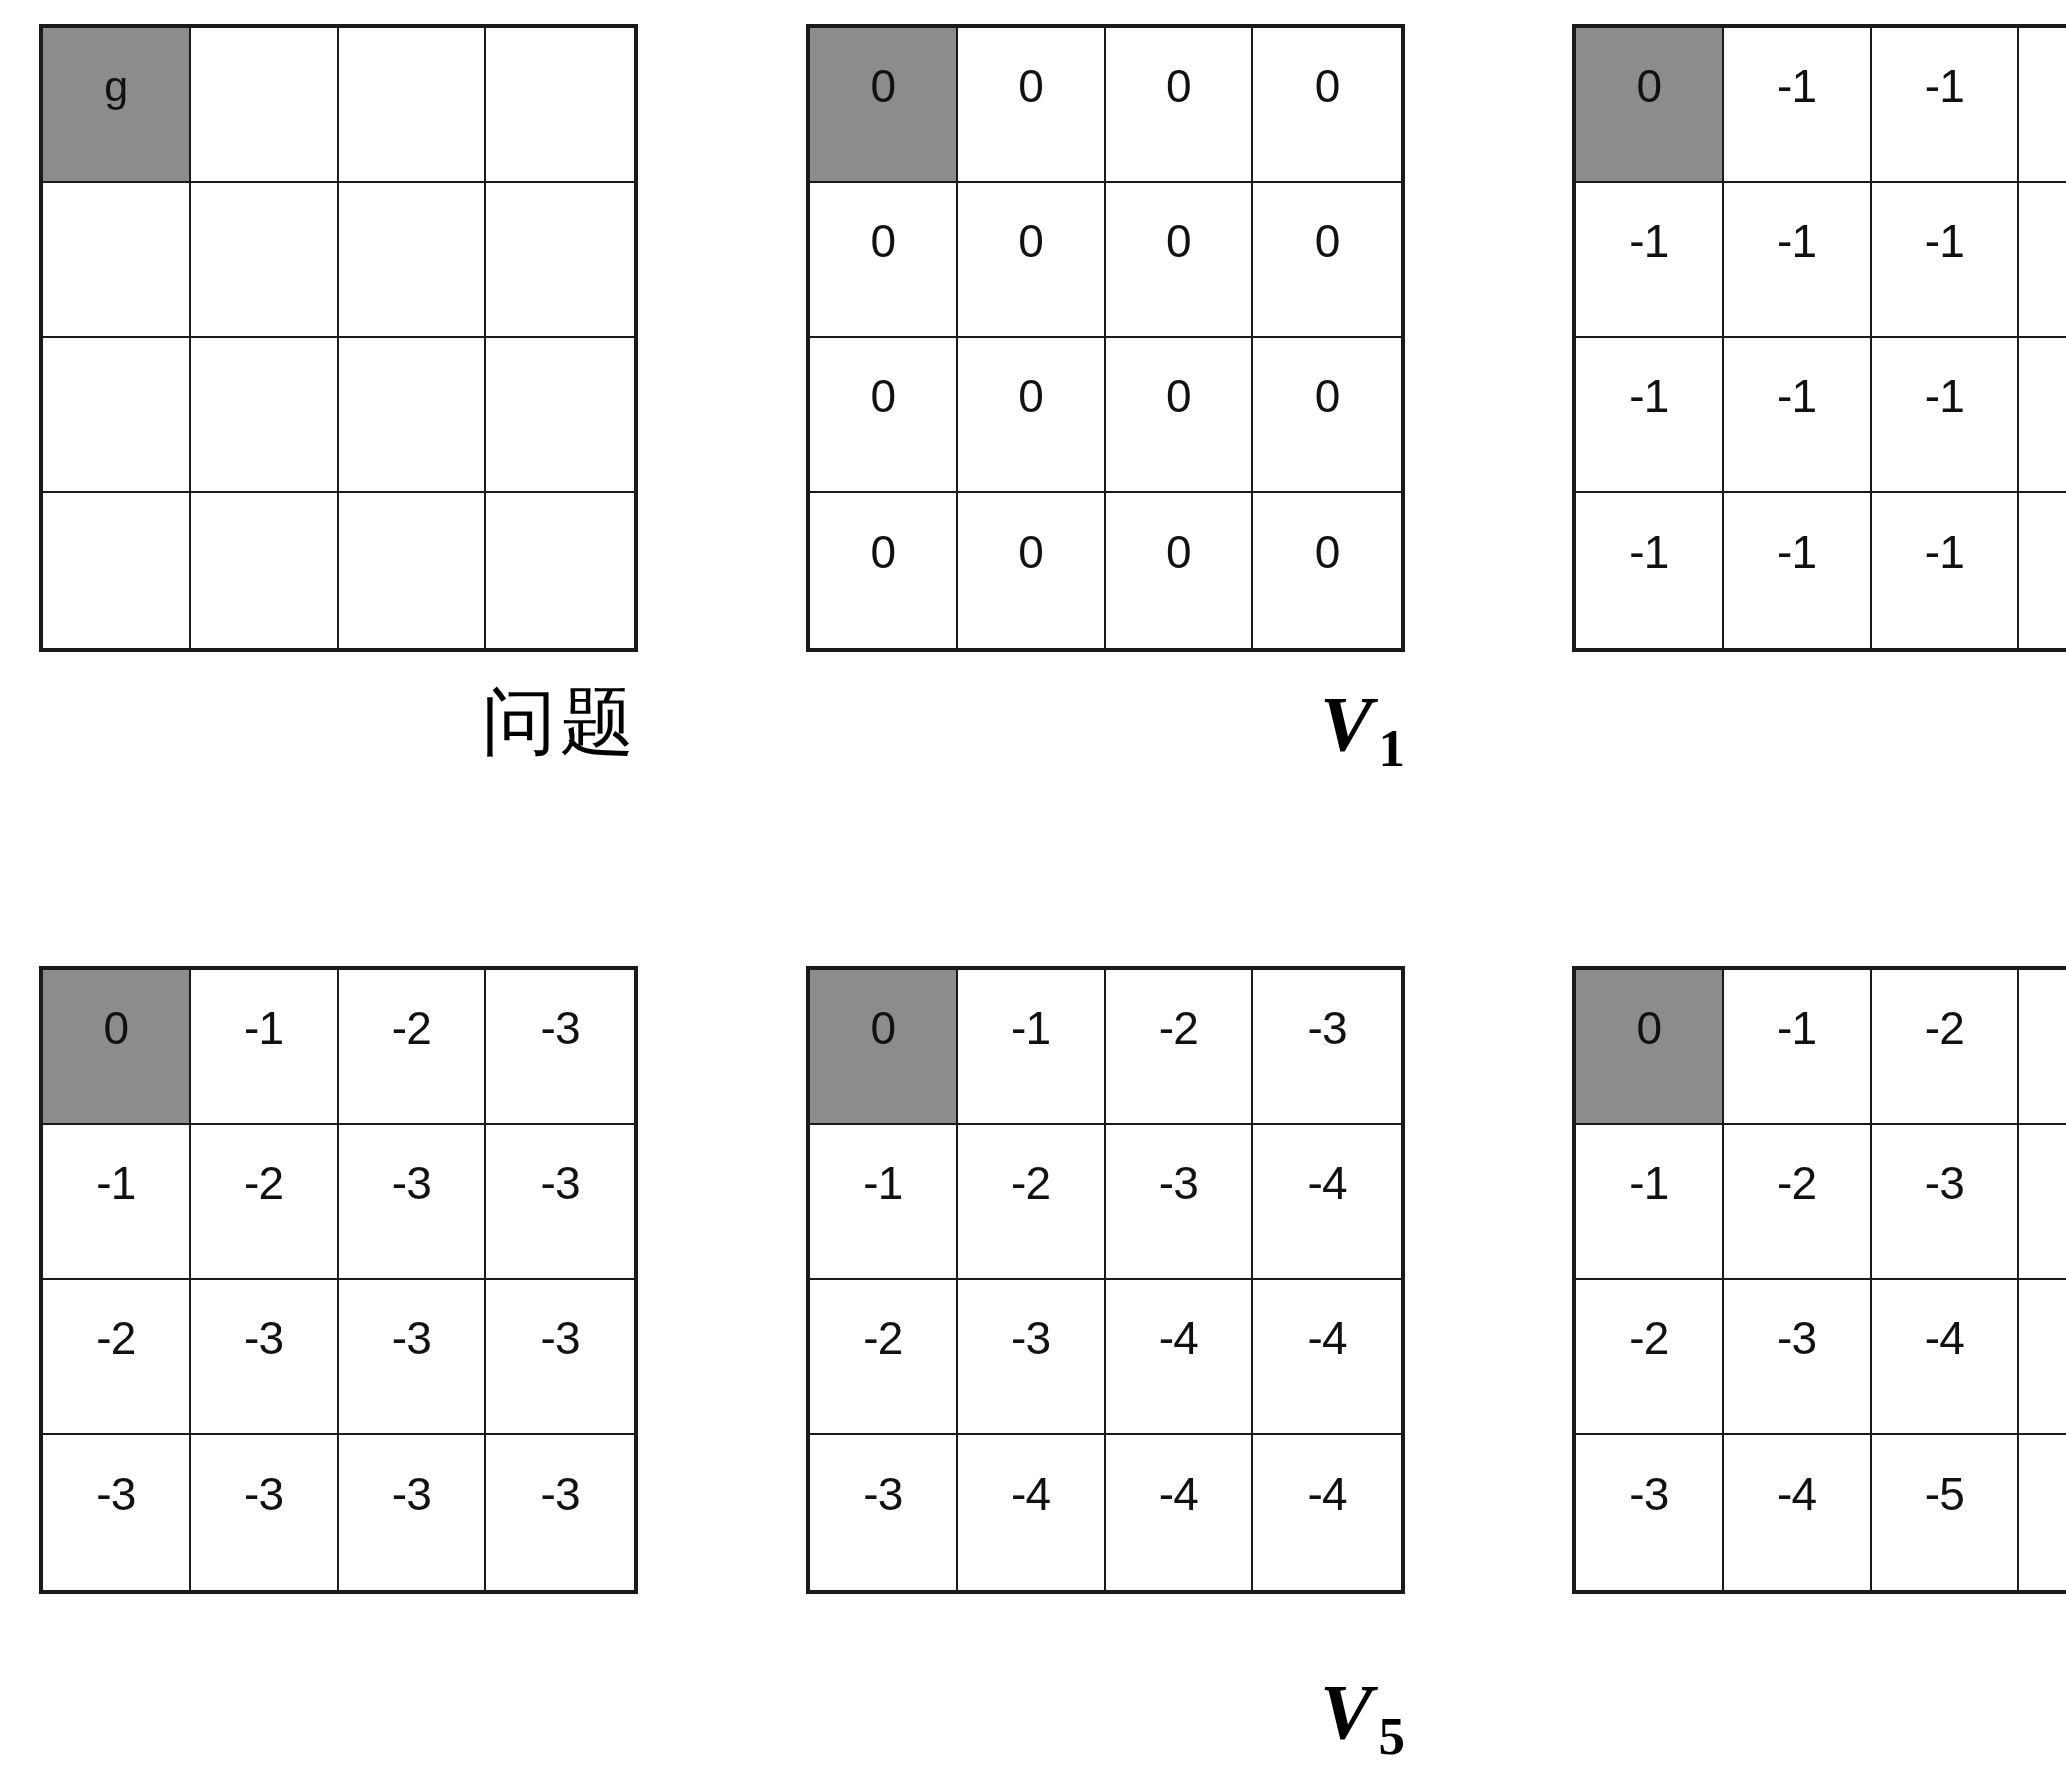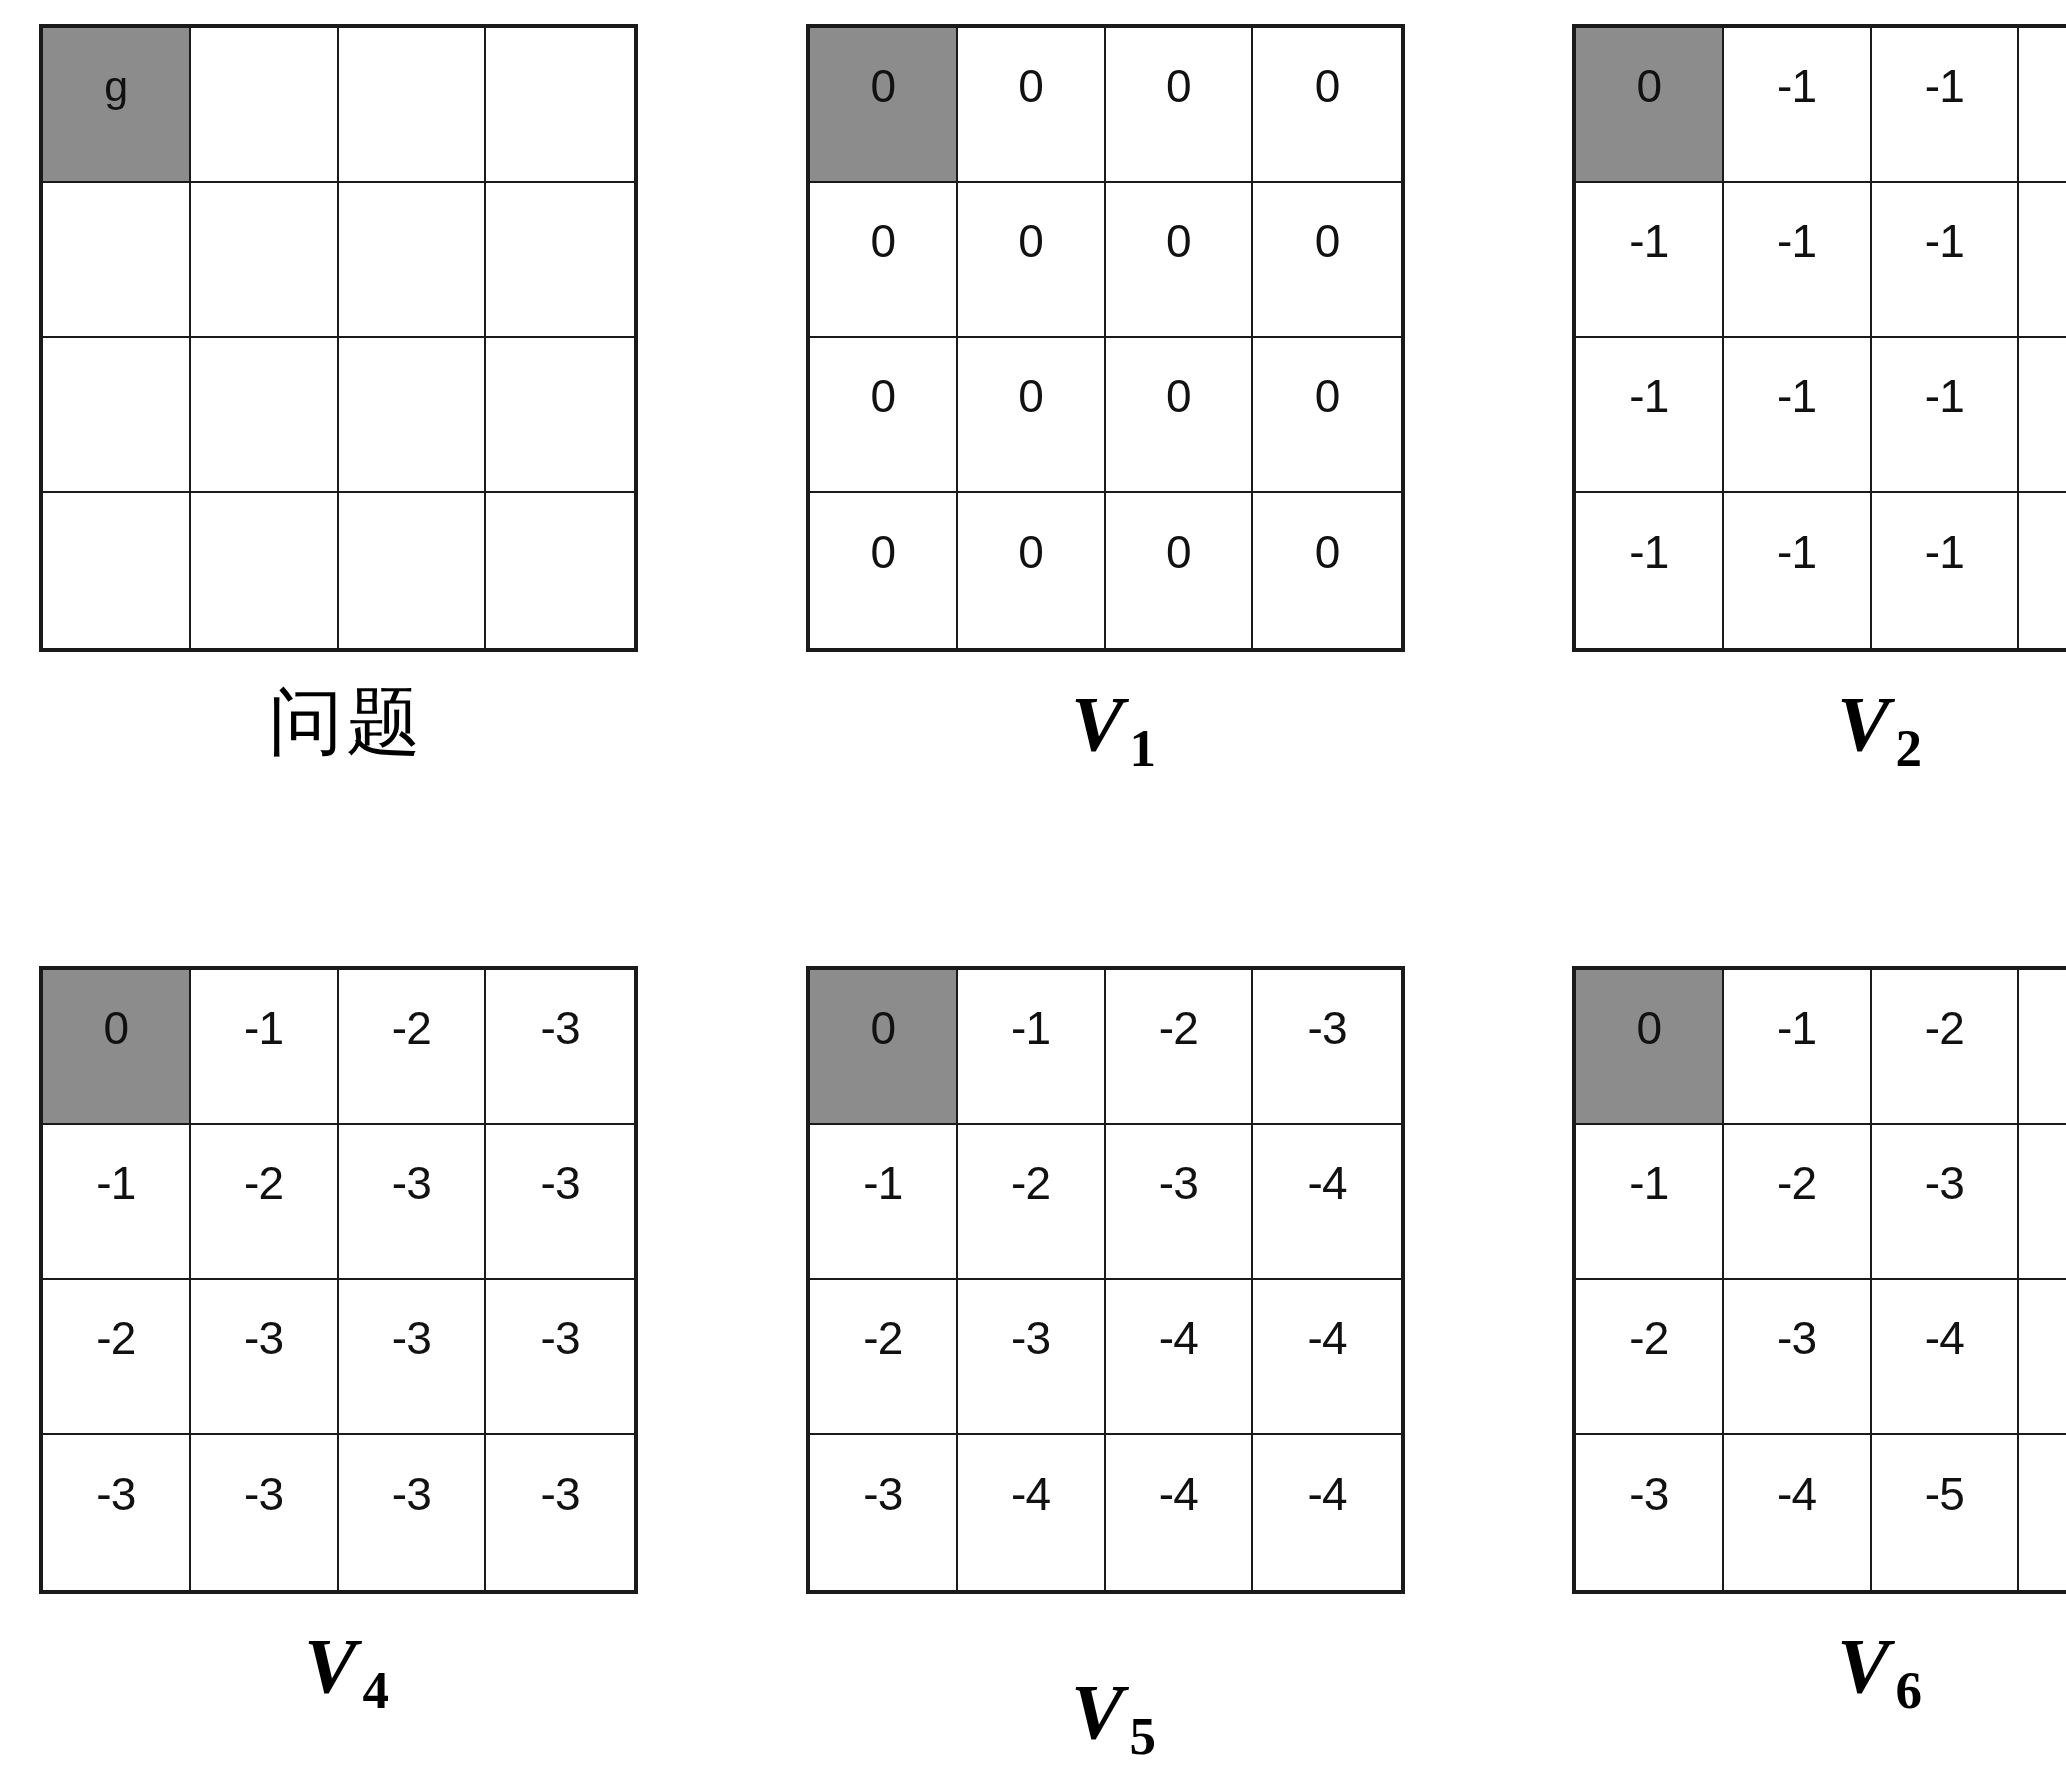--- a/index.html
+++ b/index.html
@@ -62,21 +62,21 @@
 
   .cell .val.goal {
     font-size: 43px;
   }
 
   
   .caption {
     position: absolute;
     left: 16px;
     right: 0;
-    text-align: center;
+    text-align: right;
     color: #000000;
     white-space: nowrap;
   }
 
   .caption .vlab {
     font-family: "Liberation Serif", serif;
     font-style: italic;
     font-weight: bold;
     font-size: 79px;
     line-height: 1;
@@ -275,21 +275,20 @@
         <div class="cell">
           <span class="val">-3</span>
         </div>
         <div class="cell">
           <span class="val">-3</span>
         </div>
         <div class="cell">
           <span class="val">-3</span>
         </div>
       </div>
-      <div class="caption" style="top: 660px;"><span class="vlab">V</span><span class="vsub">4</span></div>
     </div>
     <div class="panel" style="left: 806px; top: 966px; width: 599px;">
       <div class="grid" style="height: 628px;">
         <div class="cell shaded">
           <span class="val">0</span>
         </div>
         <div class="cell">
           <span class="val">-1</span>
         </div>
         <div class="cell">

